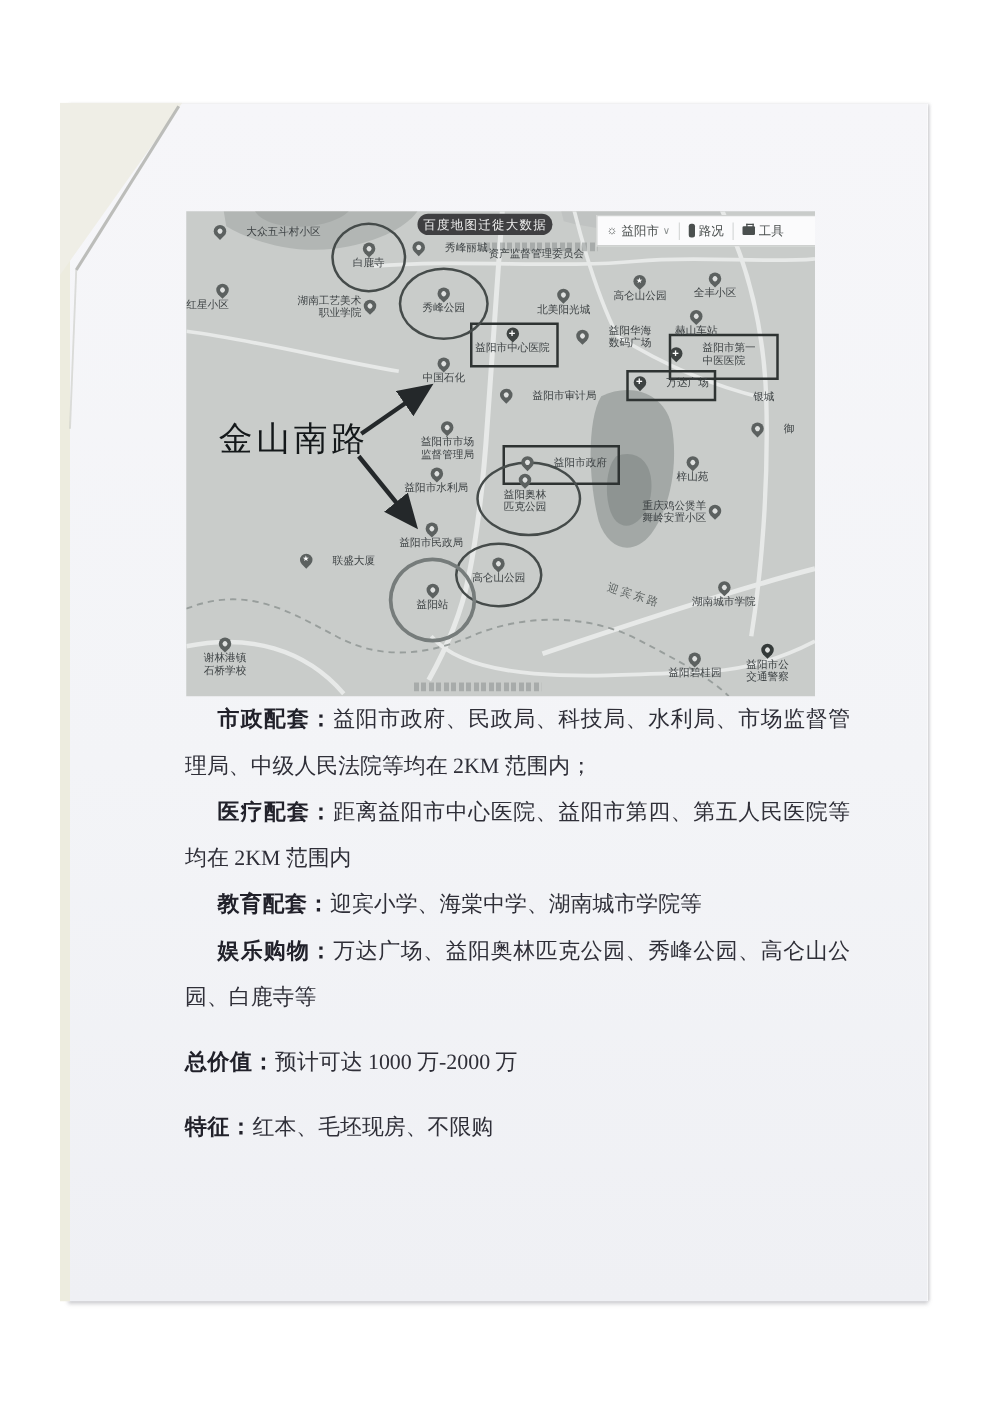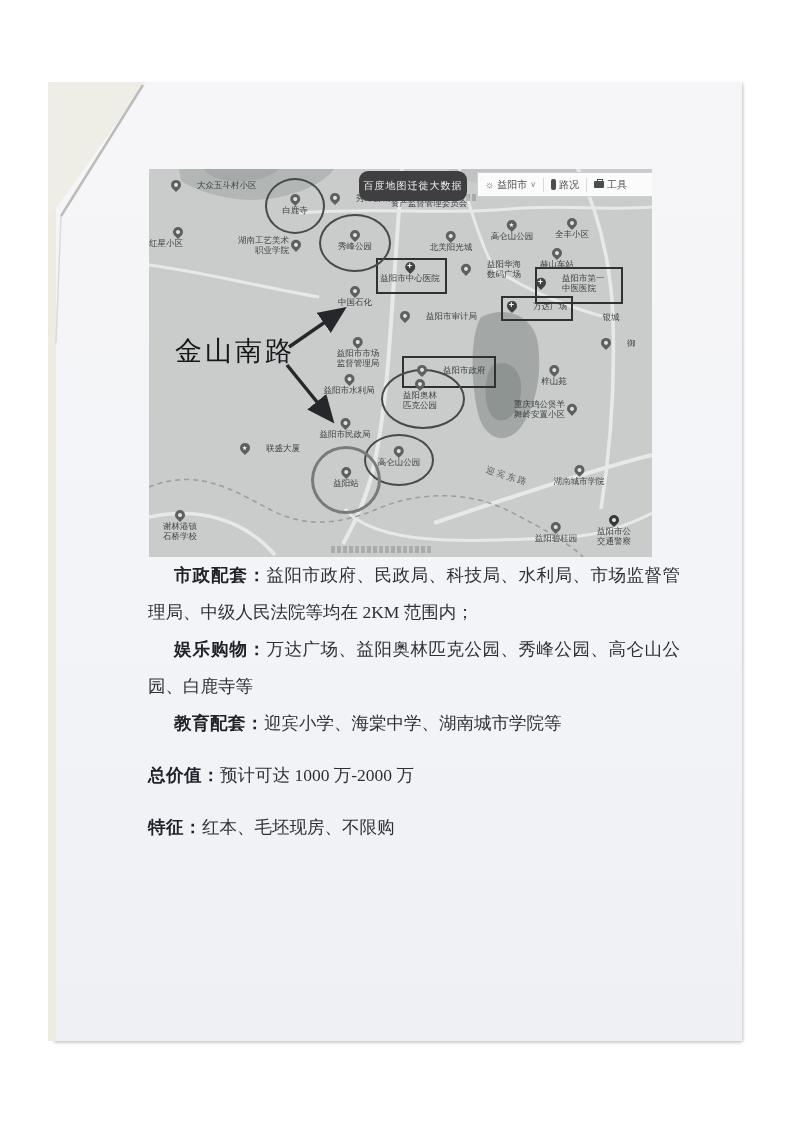--- a/index.html
+++ b/index.html
@@ -28,21 +28,21 @@
   }
   svg.artifacts{position:absolute;left:-6px;top:0;width:120px;height:300px;pointer-events:none;}
 
   
   .map{
     position:absolute;left:95px;top:86px;width:503px;height:388px;
     background:var(--map-bg);overflow:hidden;
   }
   .map svg.geo{position:absolute;inset:0;}
   .banner{
-    position:absolute;left:210px;top:2px;width:108px;height:30px;
+    position:absolute;left:185px;top:2px;width:108px;height:17px;
     background:var(--banner-bg);color:#eeeeee;border-radius:9px;
     display:flex;align-items:center;justify-content:center;
     font-size:10px;letter-spacing:1px;z-index:8;white-space:nowrap;
   }
   .toolbar{
     position:absolute;left:328px;top:3px;width:180px;height:23px;
     background:#fbfbfc;border:1px solid #cfd1d0;display:flex;align-items:center;
     font-size:10px;color:#4a4f4e;z-index:8;
   }
   .tb-item{display:flex;align-items:center;gap:3px;padding:0 7px;white-space:nowrap;cursor:default;}
@@ -387,19 +387,20 @@
             </span>
           </div>
         </div>
 
       <div class="cut-strip strip-top"></div>
       <div class="cut-strip strip-bottom"></div>
     </div>
 
     <div class="doc">
         <div class="para indent"><b>市政配套：</b><span>益阳市政府、民政局、科技局、水利局、市场监督管理局、中级人民法院等均在 2KM 范围内；</span></div>
+        <div class="para indent"><b>医疗配套：</b><span>距离益阳市中心医院、益阳市第四、第五人民医院等均在 2KM 范围内</span></div>
+        <div class="para indent"><b>教育配套：</b><span>迎宾小学、海棠中学、湖南城市学院等</span></div>
         <div class="para indent"><b>娱乐购物：</b><span>万达广场、益阳奥林匹克公园、秀峰公园、高仑山公园、白鹿寺等</span></div>
-        <div class="para indent"><b>教育配套：</b><span>迎宾小学、海棠中学、湖南城市学院等</span></div>
         <div class="para gap"><b>总价值：</b><span>预计可达 1000 万-2000 万</span></div>
         <div class="para gap"><b>特征：</b><span>红本、毛坯现房、不限购</span></div>
       </div>
   </div>
 </div>
 
 </body></html>

